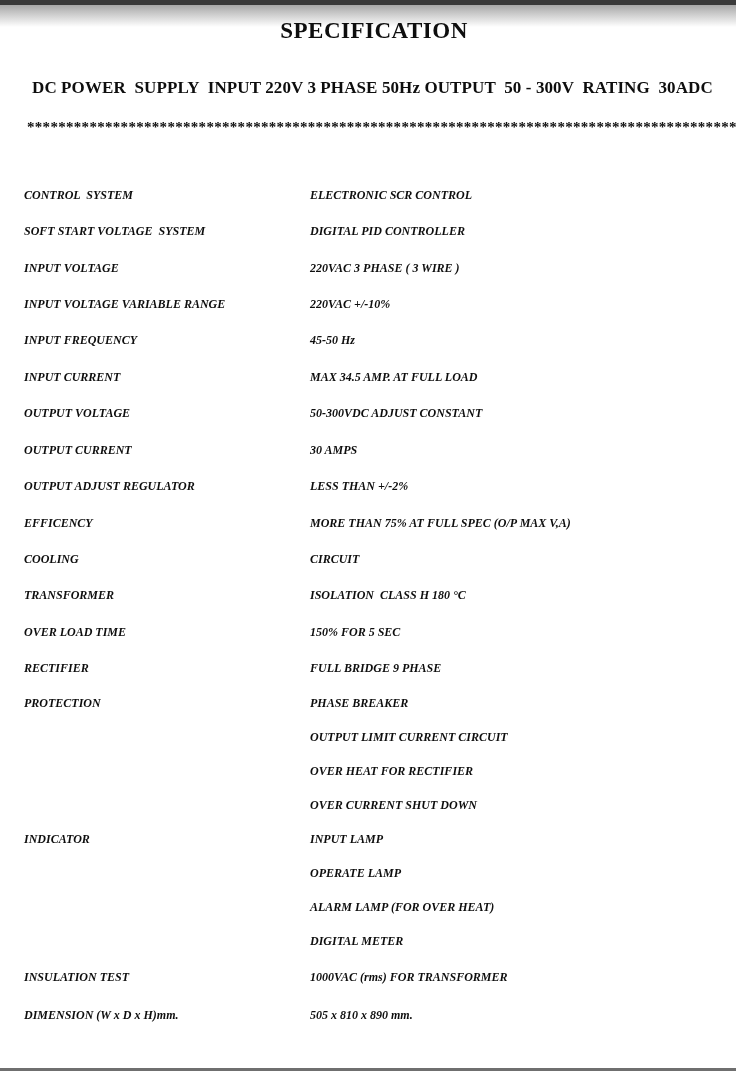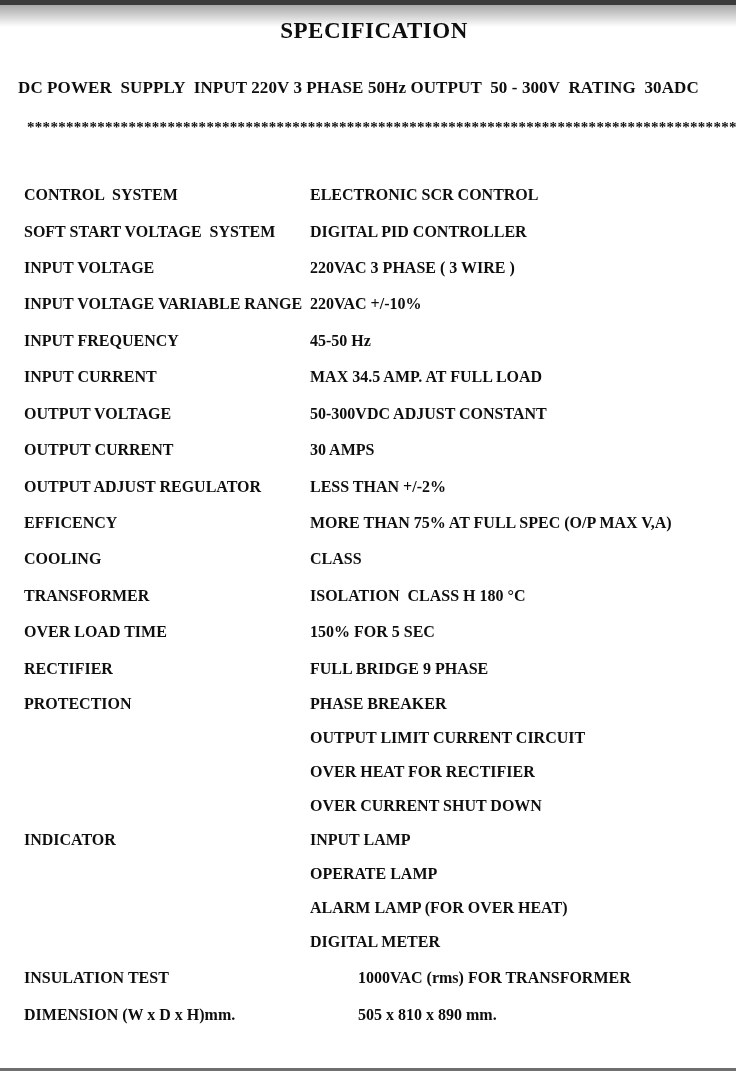--- a/index.html
+++ b/index.html
@@ -23,39 +23,39 @@
   .doc-title {
     text-align: center;
     padding-left: 12px;
     font-size: 23px;
     line-height: 23px;
     letter-spacing: 0.5px;
     white-space: pre;
   }
   .doc-subtitle {
     margin-top: 37px;
-    padding-left: 18px;
+    padding-left: 32px;
     font-size: 17px;
     line-height: 17px;
     letter-spacing: 0.1px;
     white-space: pre;
   }
   .doc-divider {
     margin-top: 24px;
     padding-left: 27px;
     font-size: 15px;
     line-height: 15px;
     letter-spacing: 0.3px;
     white-space: nowrap;
     overflow: hidden;
   }
-  .spec-table { margin-top: 42px; font-size: 16px; }
+  .spec-table { margin-top: 42px; font-size: 12px; font-style: italic; }
   .row { display: flex; align-items: center; height: 36.43px; }
   .row.compact { height: 34px; }
-  .row.tail { height: 37.5px; gap: 48px; }
+  .row.tail { height: 37.5px; }
   .row .label { width: 310px; padding-left: 24px; white-space: pre; flex: none; }
   .row .value { white-space: pre; flex: 1; }
 </style>
 </head>
 <body>
 
 <div class="top-strip">
   <div class="bar"></div>
   <div class="fade"></div>
 </div>
@@ -106,21 +106,21 @@
     <div class="row">
         <span class="label">OUTPUT ADJUST REGULATOR</span>
         <span class="value">LESS THAN +/-2%</span>
       </div>
     <div class="row">
         <span class="label">EFFICENCY</span>
         <span class="value">MORE THAN 75% AT FULL SPEC (O/P MAX V,A)</span>
       </div>
     <div class="row">
         <span class="label">COOLING</span>
-        <span class="value">CLASS</span>
+        <span class="value">CIRCUIT</span>
       </div>
     <div class="row">
         <span class="label">TRANSFORMER</span>
         <span class="value">ISOLATION  CLASS H 180 °C</span>
       </div>
     <div class="row">
         <span class="label">OVER LOAD TIME</span>
         <span class="value">150% FOR 5 SEC</span>
       </div>
     <div class="row">

